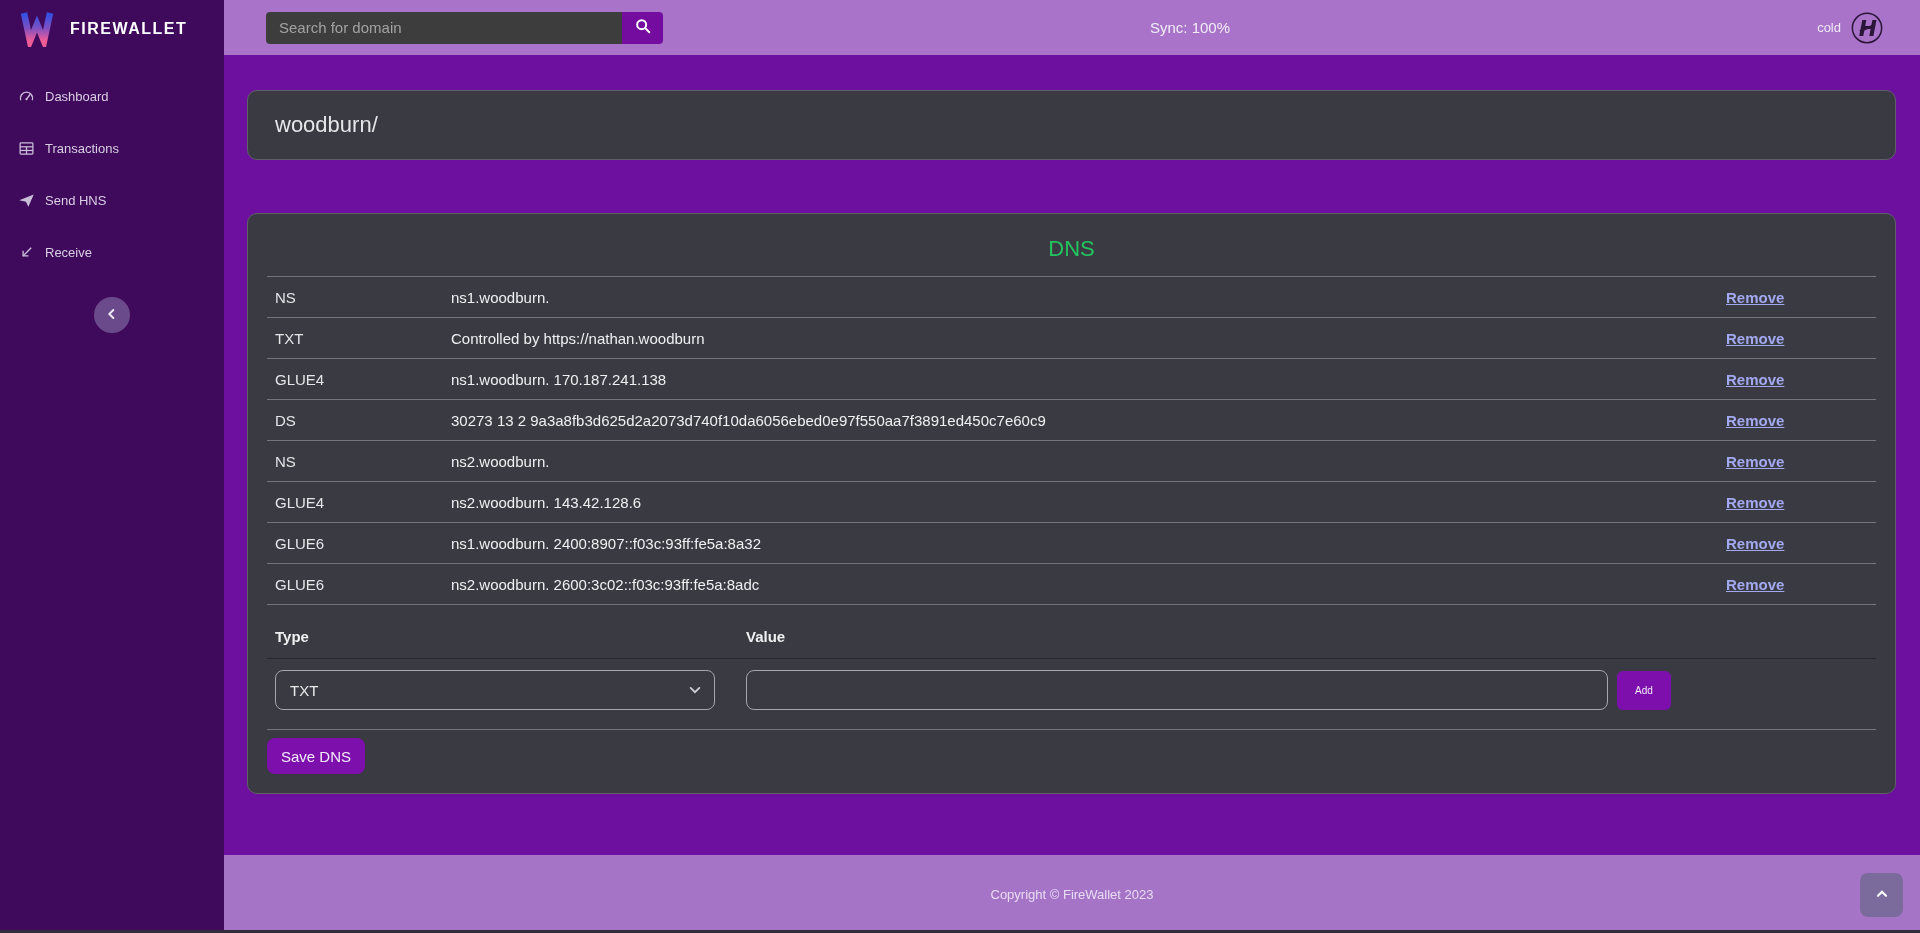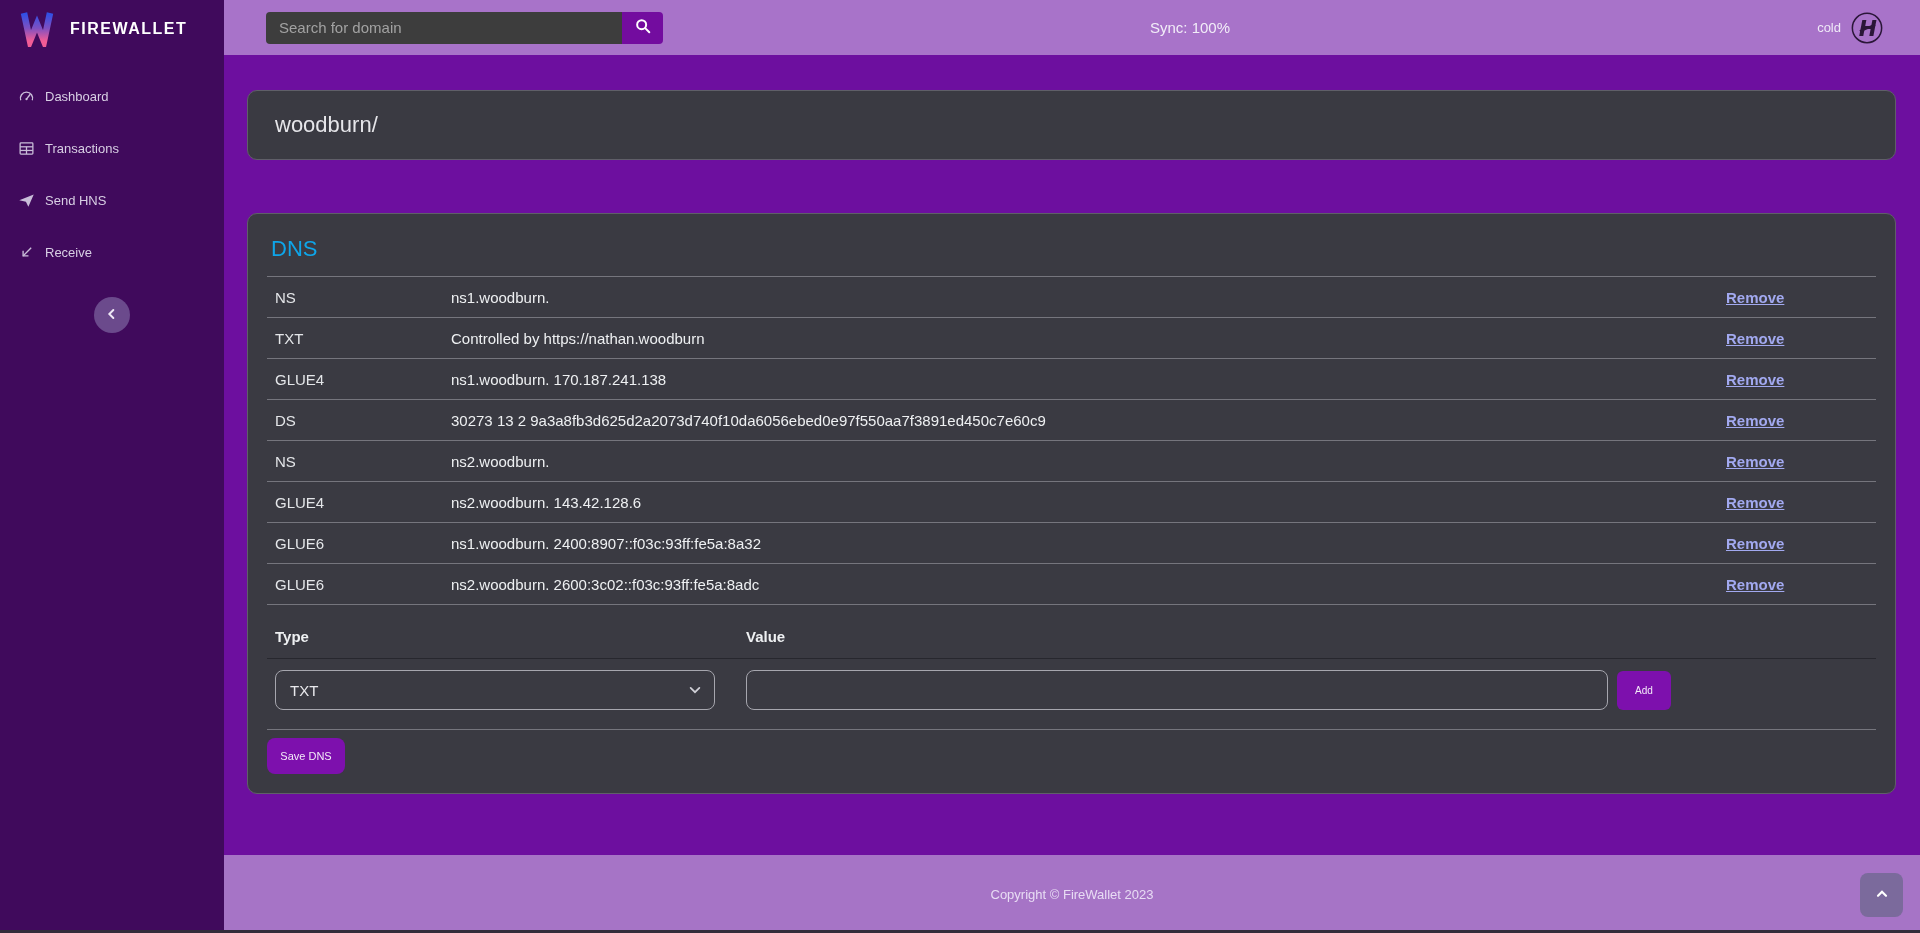--- a/index.html
+++ b/index.html
@@ -34,21 +34,21 @@
   .wallet-name { color:#efe9f7; font-size:13px; margin-right:9px; }
   .hns-badge { width:34px; height:34px; cursor:pointer; }
 
   
   .main { flex:1; padding:35px 24px 0 23px; min-height:0; }
   .card { background:#3a3a42; border:1px solid #5f5f68; border-radius:10px; }
   .title-card { height:70px; display:flex; align-items:center; padding:12px 27px; margin-bottom:53px; }
   .domain-title { color:#e6e6ea; font-size:22px; font-weight:400; }
 
   .dns-card { padding:0 0 19px 0; }
-  .dns-title { color:#0ea5e9; font-size:22px; font-weight:400; padding:22px 23px 14px; }
+  .dns-title { color:#22c55e; font-size:22px; font-weight:400; padding:22px 23px 14px;text-align:center; }
   .table-area { margin:0 19px; }
   .rule { border-top:1px solid #75757d; }
   .rule-dark { border-top:1px solid #27272e; }
 
   .dns-row { display:flex; align-items:center; height:41px; border-bottom:1px solid #75757d; padding-left:8px; font-size:15px;gap:48px; }
   .dns-rows { border-top:1px solid #75757d; }
   .cell-type { width:128px; color:#e4e6e9; flex:0 0 128px; }
   .cell-value { flex:1; color:#eef0f2; white-space:nowrap; overflow:hidden; }
   .cell-action { flex:0 0 150px; text-align:left; padding-right:78px;font-weight:bold; }
   .remove-link { color:#a2a9f0; text-decoration:underline; font-size:15px; cursor:pointer; }
@@ -58,21 +58,21 @@
   .form-row { display:flex; align-items:center; margin-top:11px; height:40px; }
   .type-select-wrap { position:relative; margin-left:8px; width:440px; height:40px; flex:0 0 440px; }
   .type-select { width:100%; height:100%; background:#3a3a42; color:#e8e8ec; font-size:15px; font-family:inherit;
       border:1px solid #a6a6ae; border-radius:8px; padding:0 34px 0 14px; appearance:none; -webkit-appearance:none; cursor:pointer; }
   .select-chevron { position:absolute; right:13px; top:13px; pointer-events:none; display:flex; }
   .value-input { margin-left:31px; width:862px; height:40px; background:#3a3a42; border:1px solid #a6a6ae; border-radius:8px;
       color:#e8e8ec; font-size:15px; padding:0 14px; outline:none; font-family:inherit; }
   .add-btn { margin-left:9px; width:54px; height:39px; background:#7d10ad; color:#f3eaf8; font-size:10px; font-family:inherit;
       border:none; border-radius:6px; cursor:pointer; }
   .save-rule { margin-top:19px; }
-  .save-btn { margin-top:8px; margin-left:0; width:78px; height:36px; background:#7d10ad; color:#f3eaf8; font-size:11px; font-family:inherit;
+  .save-btn { margin-top:8px; margin-left:0; width:98px; height:36px; background:#7d10ad; color:#f3eaf8; font-size:15px; font-family:inherit;
       border:none; border-radius:8px; cursor:pointer; }
 
   
   .footer { height:78px; flex:0 0 78px; background:#a674c6; display:flex; align-items:center; justify-content:center; }
   .copyright { color:#e8dcf4; font-size:13px; }
 
   .scroll-top { position:absolute; right:17px; bottom:16px; width:43px; height:44px; border-radius:8px;
       background:#7b6a9c; border:none; cursor:pointer; display:flex; align-items:center; justify-content:center; z-index:3; }
   .bottom-edge { position:absolute; left:0; bottom:0; width:100%; height:3px; background:#332c3a; z-index:4; }
 </style>

